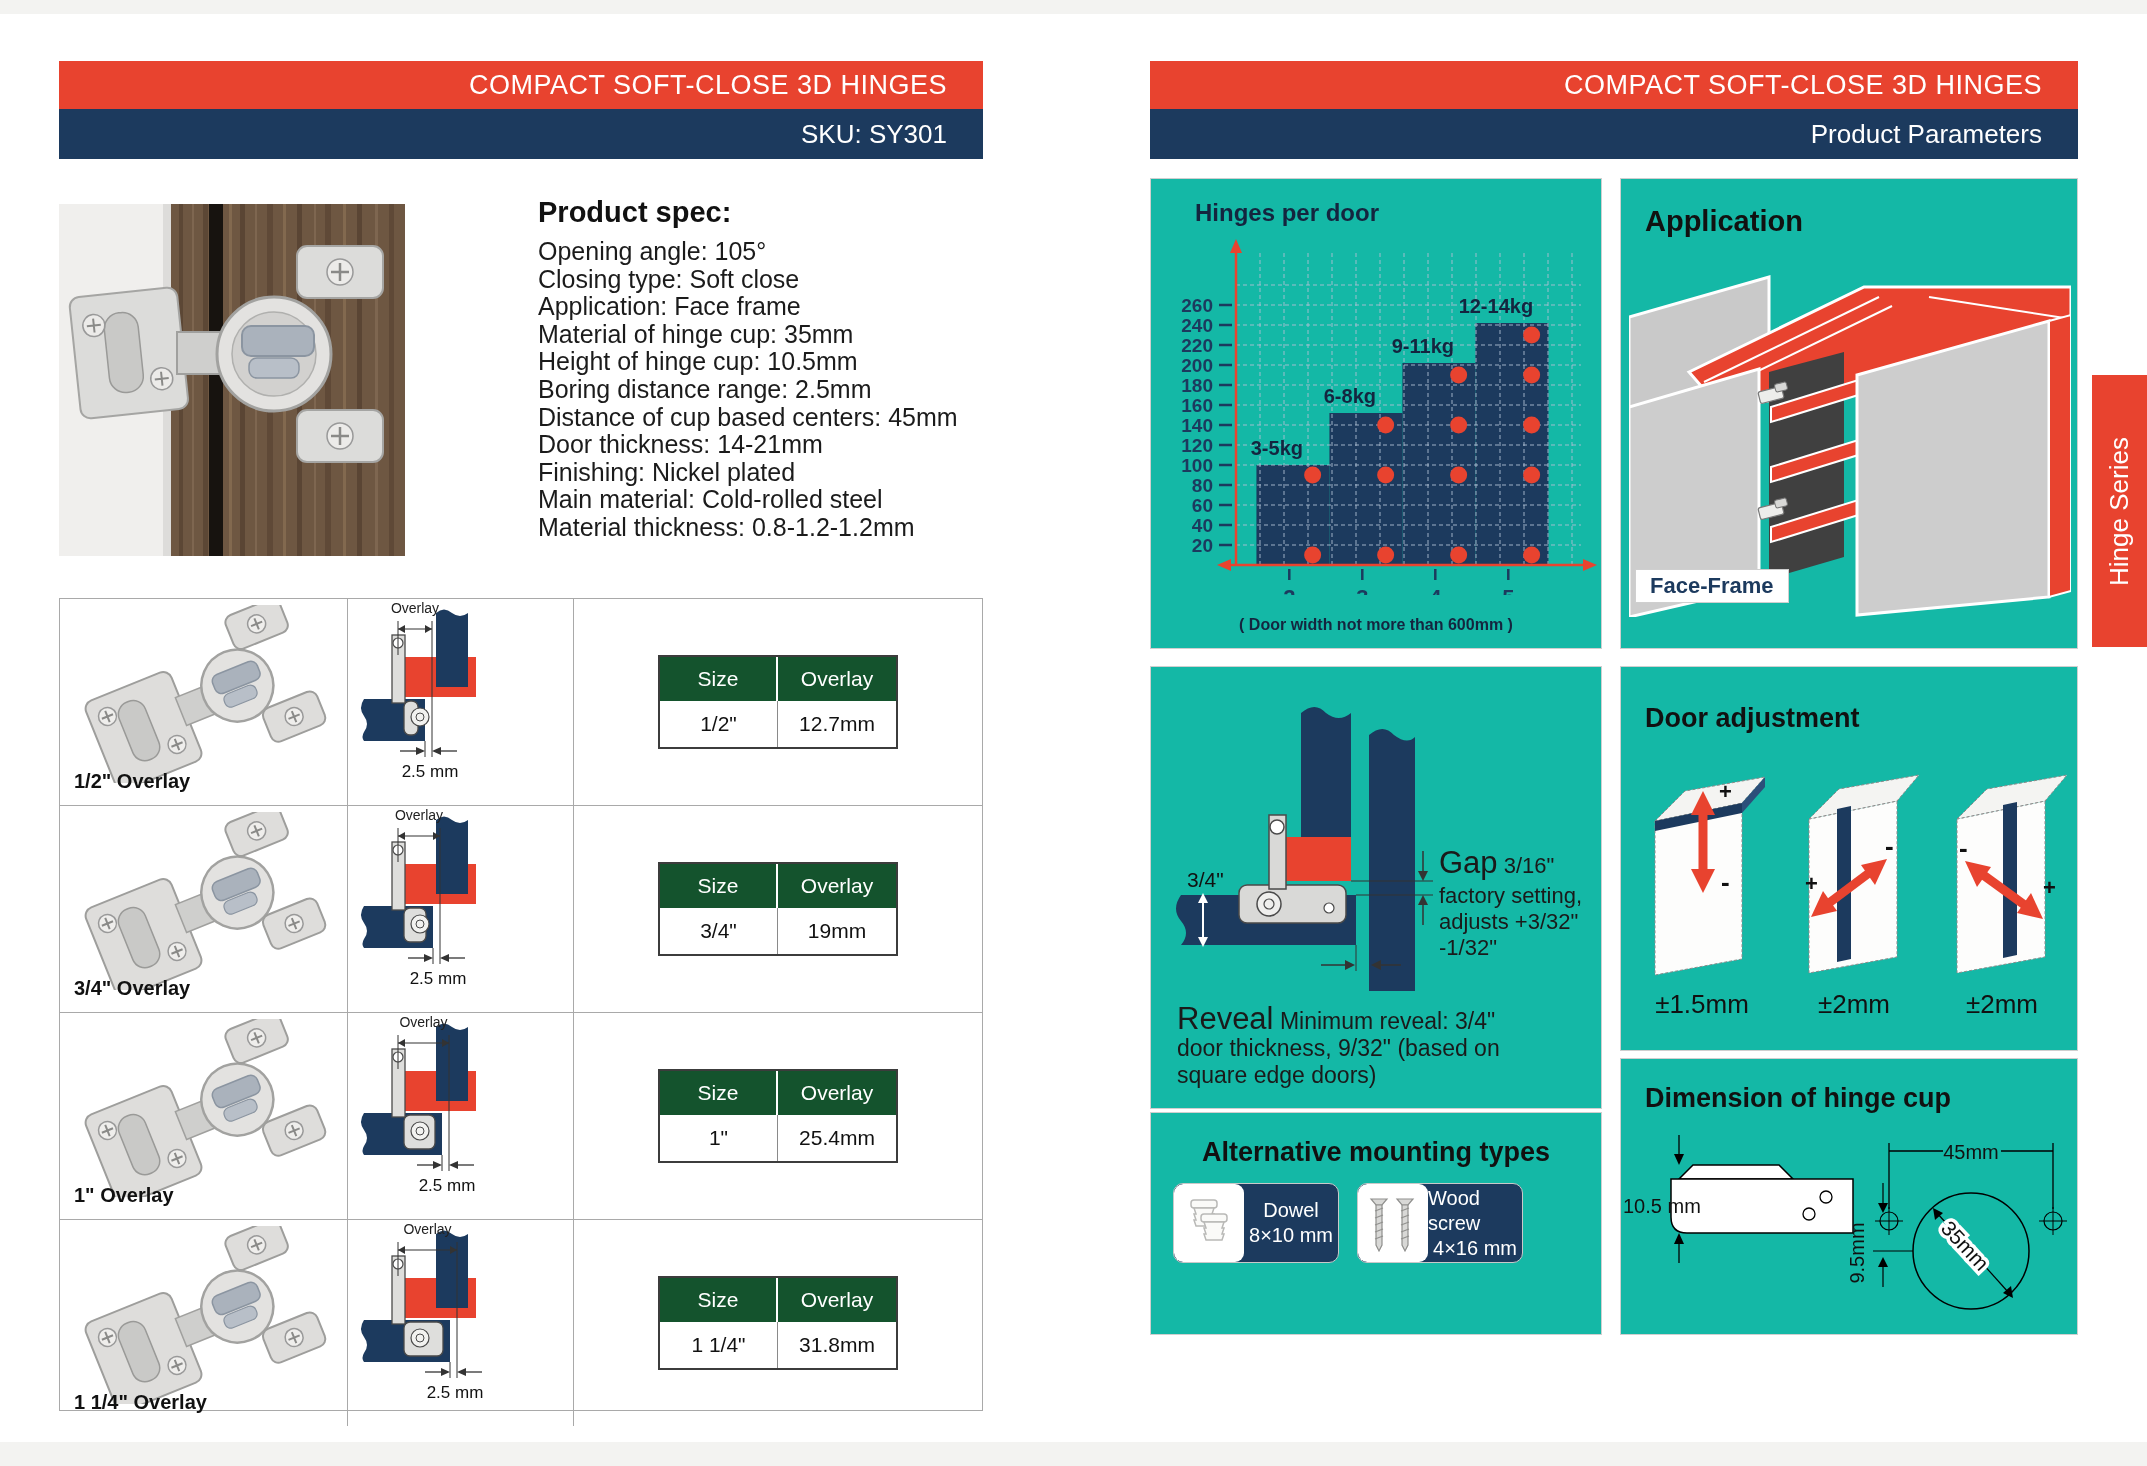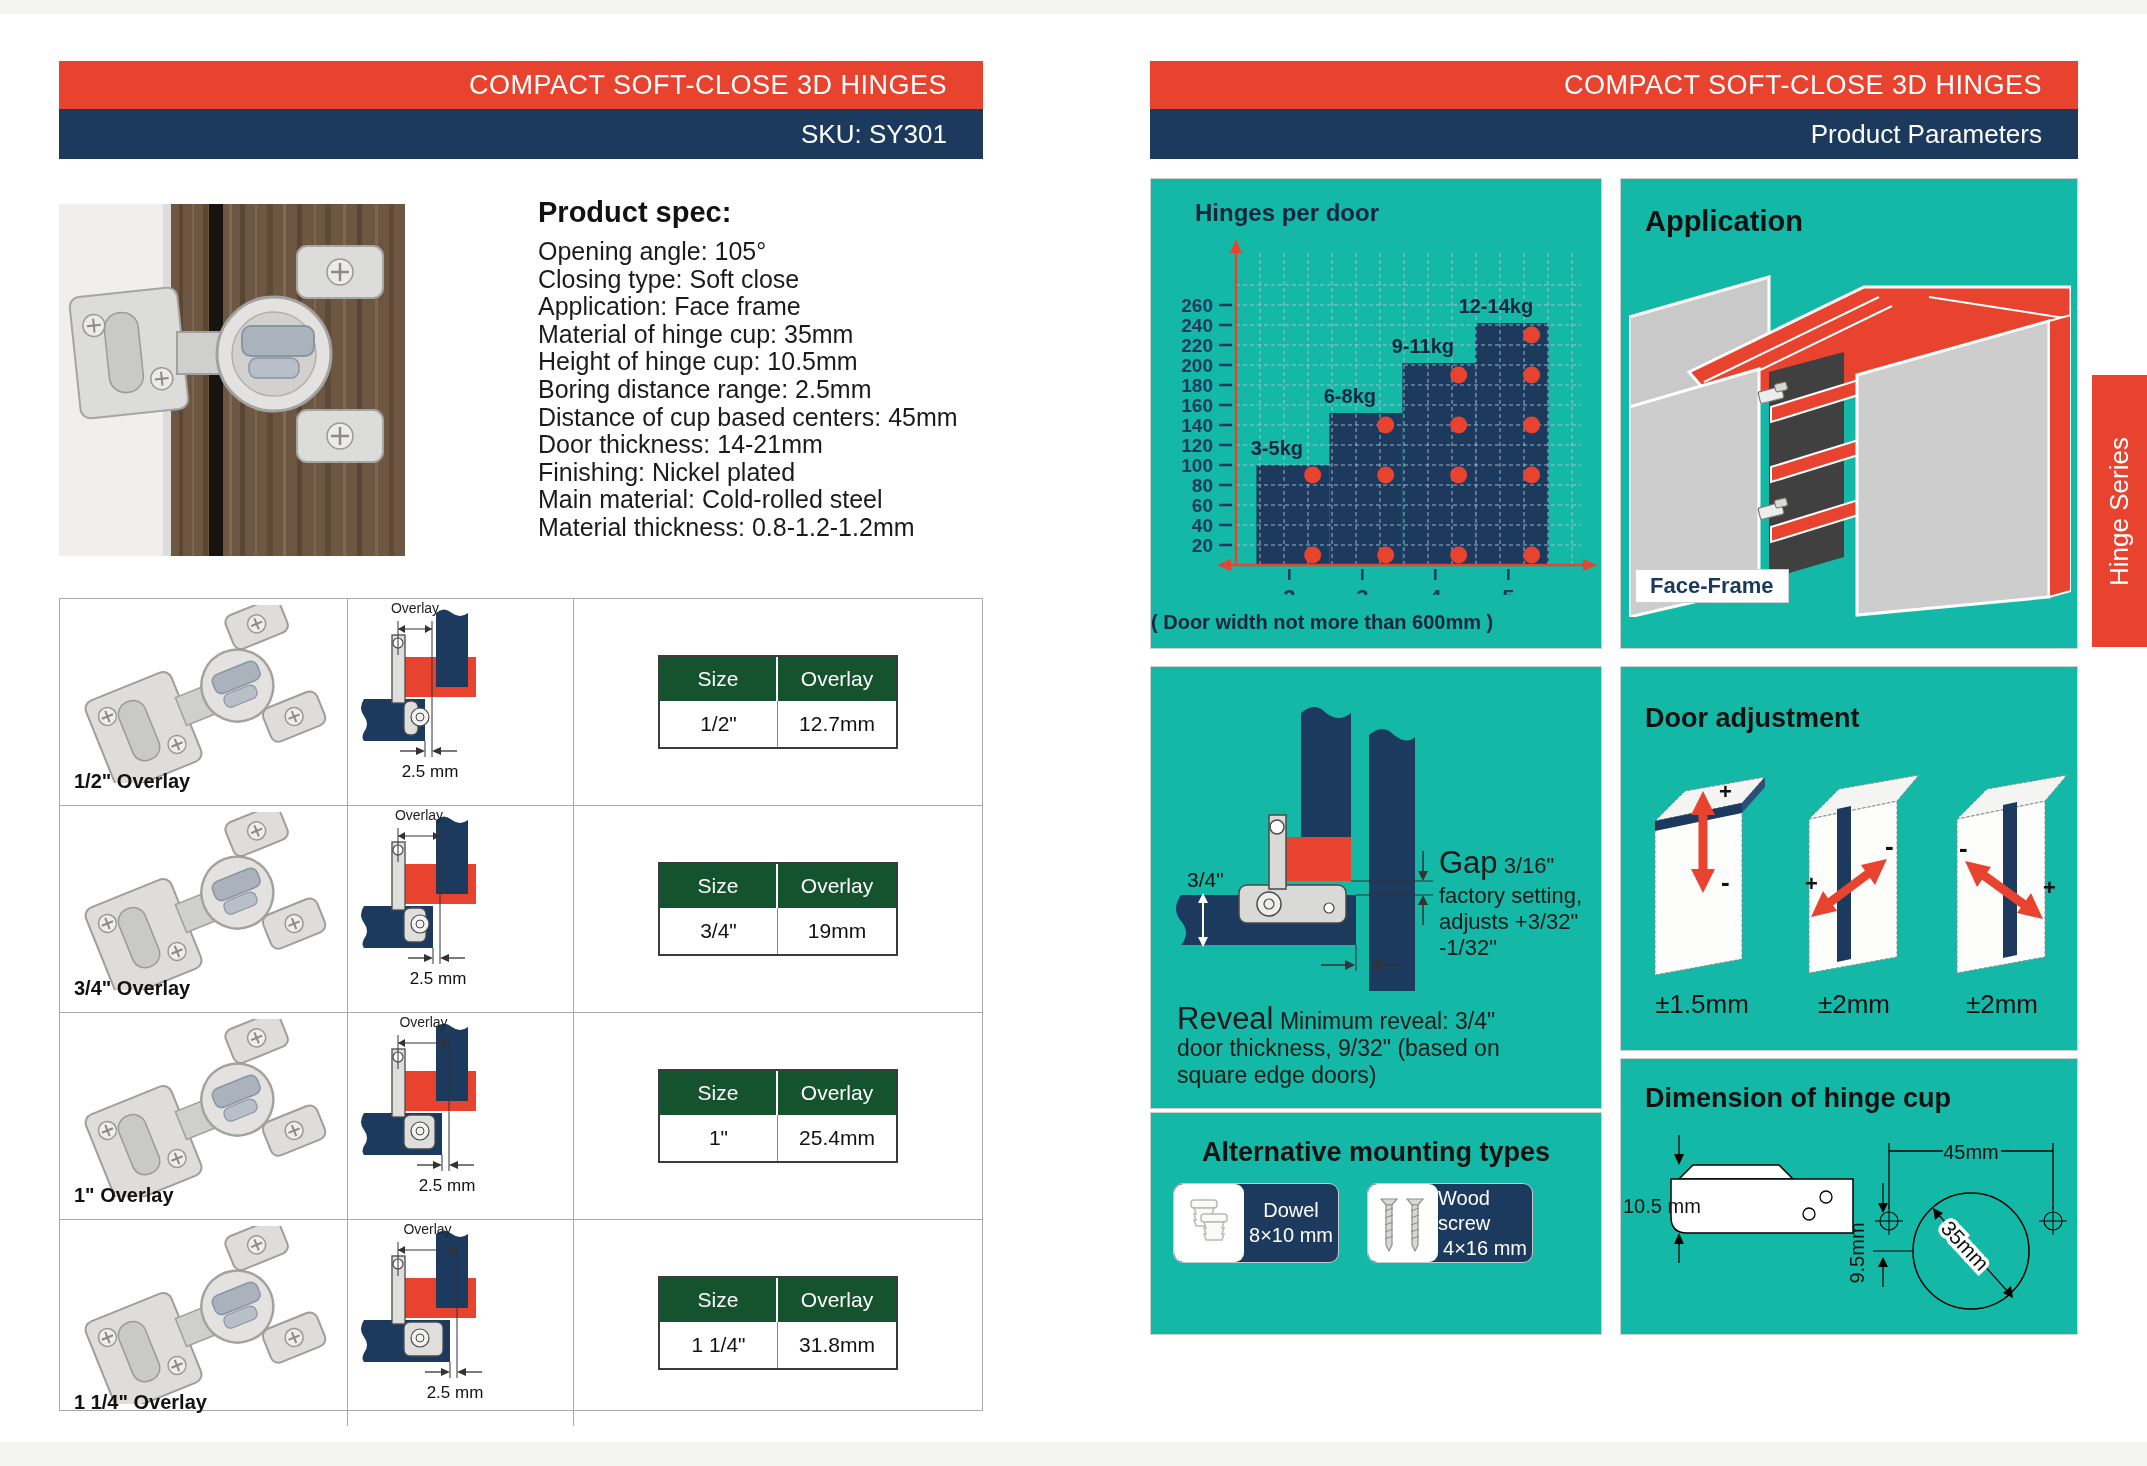--- a/index.html
+++ b/index.html
@@ -38,41 +38,41 @@
   .mini-body div { color:#111; font-size:21px; text-align:center; line-height:46px; height:46px; }
   .mini-body div:first-child { border-right:1px solid #8a8a8a; }
 
   
   .panel { position:absolute; border:1px solid #cfcfcf; background:#14b8a6; }
   .panel-title { font-size:27px; font-weight:bold; color:#111; }
 
   #panel-chart  { left:1150px; top:178px; width:452px; height:471px; }
   #chart-title  { position:absolute; left:44px; top:20px; font-size:24px; font-weight:bold; color:#14253f; }
   #chart-plot   { position:absolute; left:0; top:36px; }
-  #chart-caption{ position:absolute; left:0; bottom:14px; width:100%; text-align:left;
-                  font-size:20px; font-weight:bold; color:#14253f; }
+  #chart-caption{ position:absolute; left:0; bottom:14px; width:100%; text-align:center;
+                  font-size:16px; font-weight:bold; color:#14253f; }
 
   #panel-app    { left:1620px; top:178px; width:458px; height:471px; }
   #panel-app .panel-title { position:absolute; left:24px; top:26px; font-size:29px; }
   #app-illo     { position:absolute; left:8px; top:78px; }
   #face-frame-tag { position:absolute; left:14px; top:390px; background:#fff; border:1px solid #cfcfcf;
     padding:3px 14px; font-size:22px; font-weight:bold; color:#1C3A5E; }
 
   #panel-reveal { left:1150px; top:666px; width:452px; height:443px; }
   #gap-text { position:absolute; left:288px; top:178px; width:162px; color:#1a1a1a; }
   #gap-text .gap-line1 { font-size:22px; margin-bottom:2px; }
   #gap-text .gap-word  { font-size:31px; }
   #gap-text .gap-rest  { font-size:22px; line-height:26px; }
   #reveal-text { position:absolute; left:26px; top:338px; width:352px; font-size:23px;
                  line-height:27px; color:#1a1a1a; }
   #reveal-text .reveal-word { font-size:31px; }
 
   #panel-mount { left:1150px; top:1112px; width:452px; height:223px; }
   #panel-mount .panel-title { position:absolute; left:0; top:24px; width:100%; text-align:center; }
-  #mount-cards { position:absolute; left:22px; top:70px; display:flex; gap:28px; }
+  #mount-cards { position:absolute; left:22px; top:70px; display:flex; gap:18px; }
   .mount-card { width:166px; height:80px; background:#1C3A5E; border-radius:10px; display:grid;
     grid-template-columns:70px 1fr; overflow:hidden; border:1px solid #c9c9c9; }
   .mount-icon { background:#fff; border-radius:9px; display:flex; align-items:center; justify-content:center; }
   .mount-text { display:flex; flex-direction:column; align-items:center; justify-content:center;
     color:#fff; font-size:20px; line-height:25px; }
 
   #panel-adjust { left:1620px; top:666px; width:458px; height:385px; }
   #panel-adjust .panel-title { position:absolute; left:24px; top:36px; }
   .adj-cab { position:absolute; top:92px; }
   .adj-val { position:absolute; top:322px; width:150px; text-align:center; font-size:26px; color:#111; }

